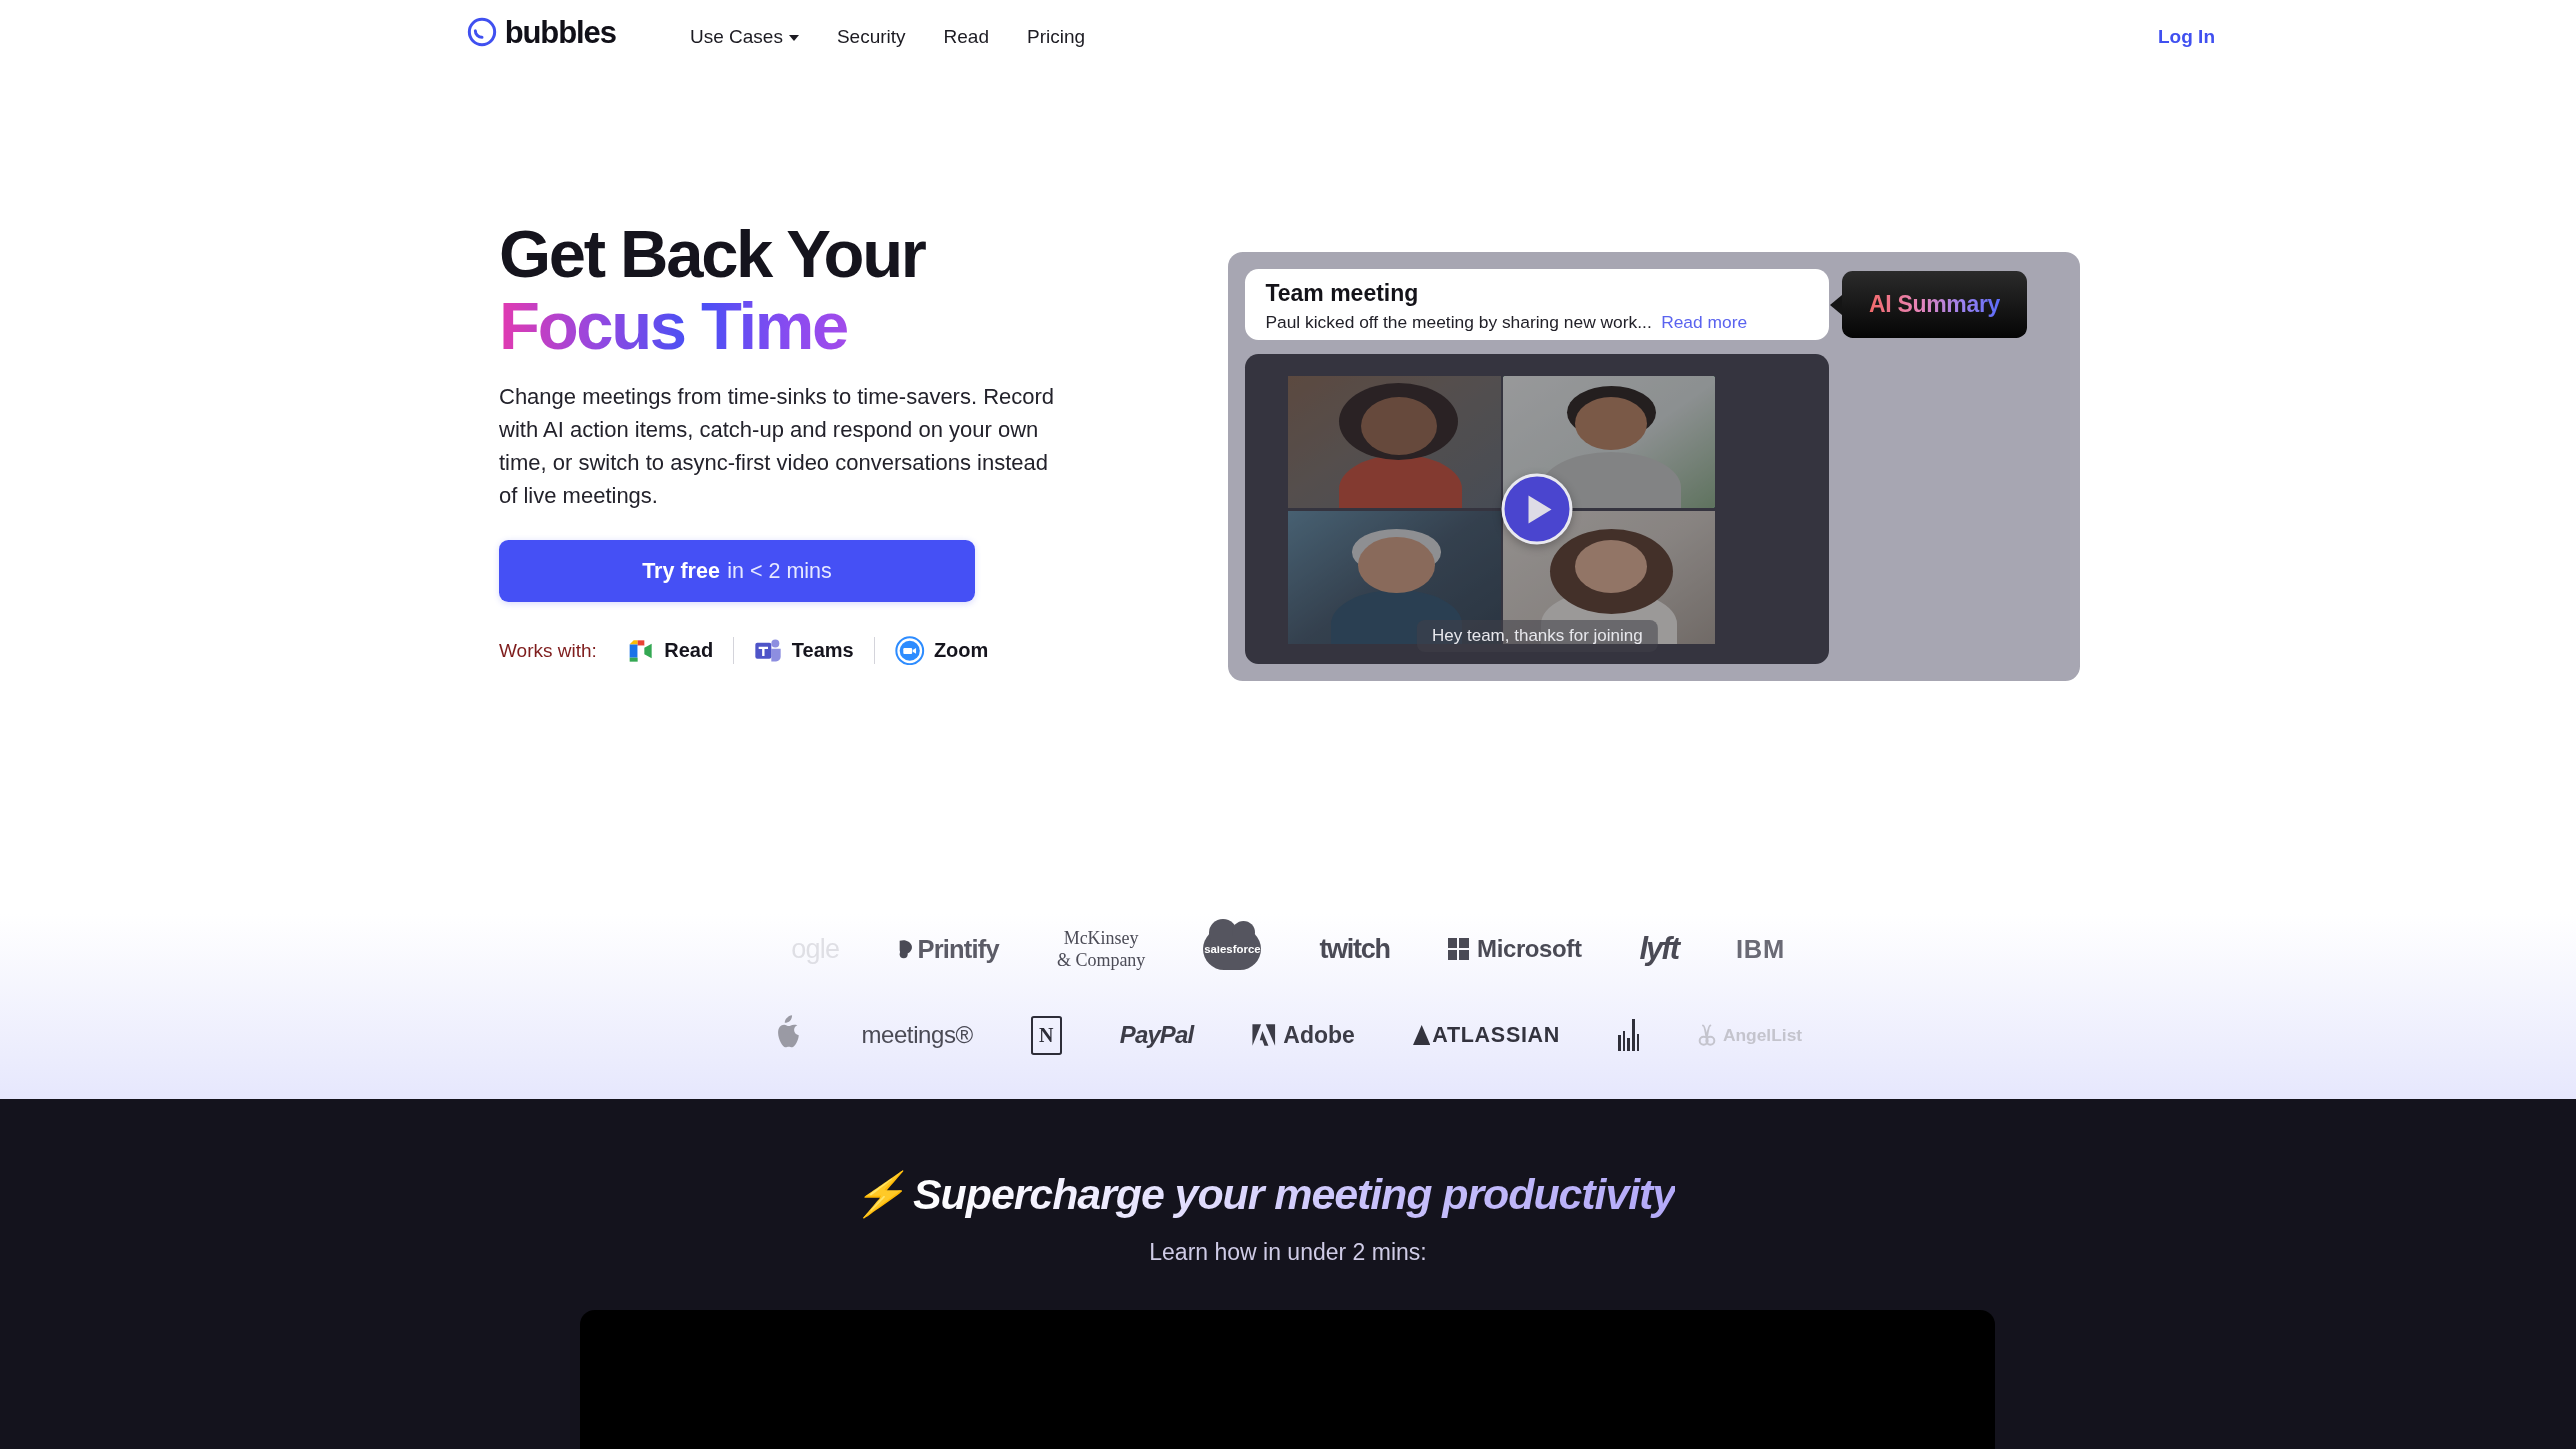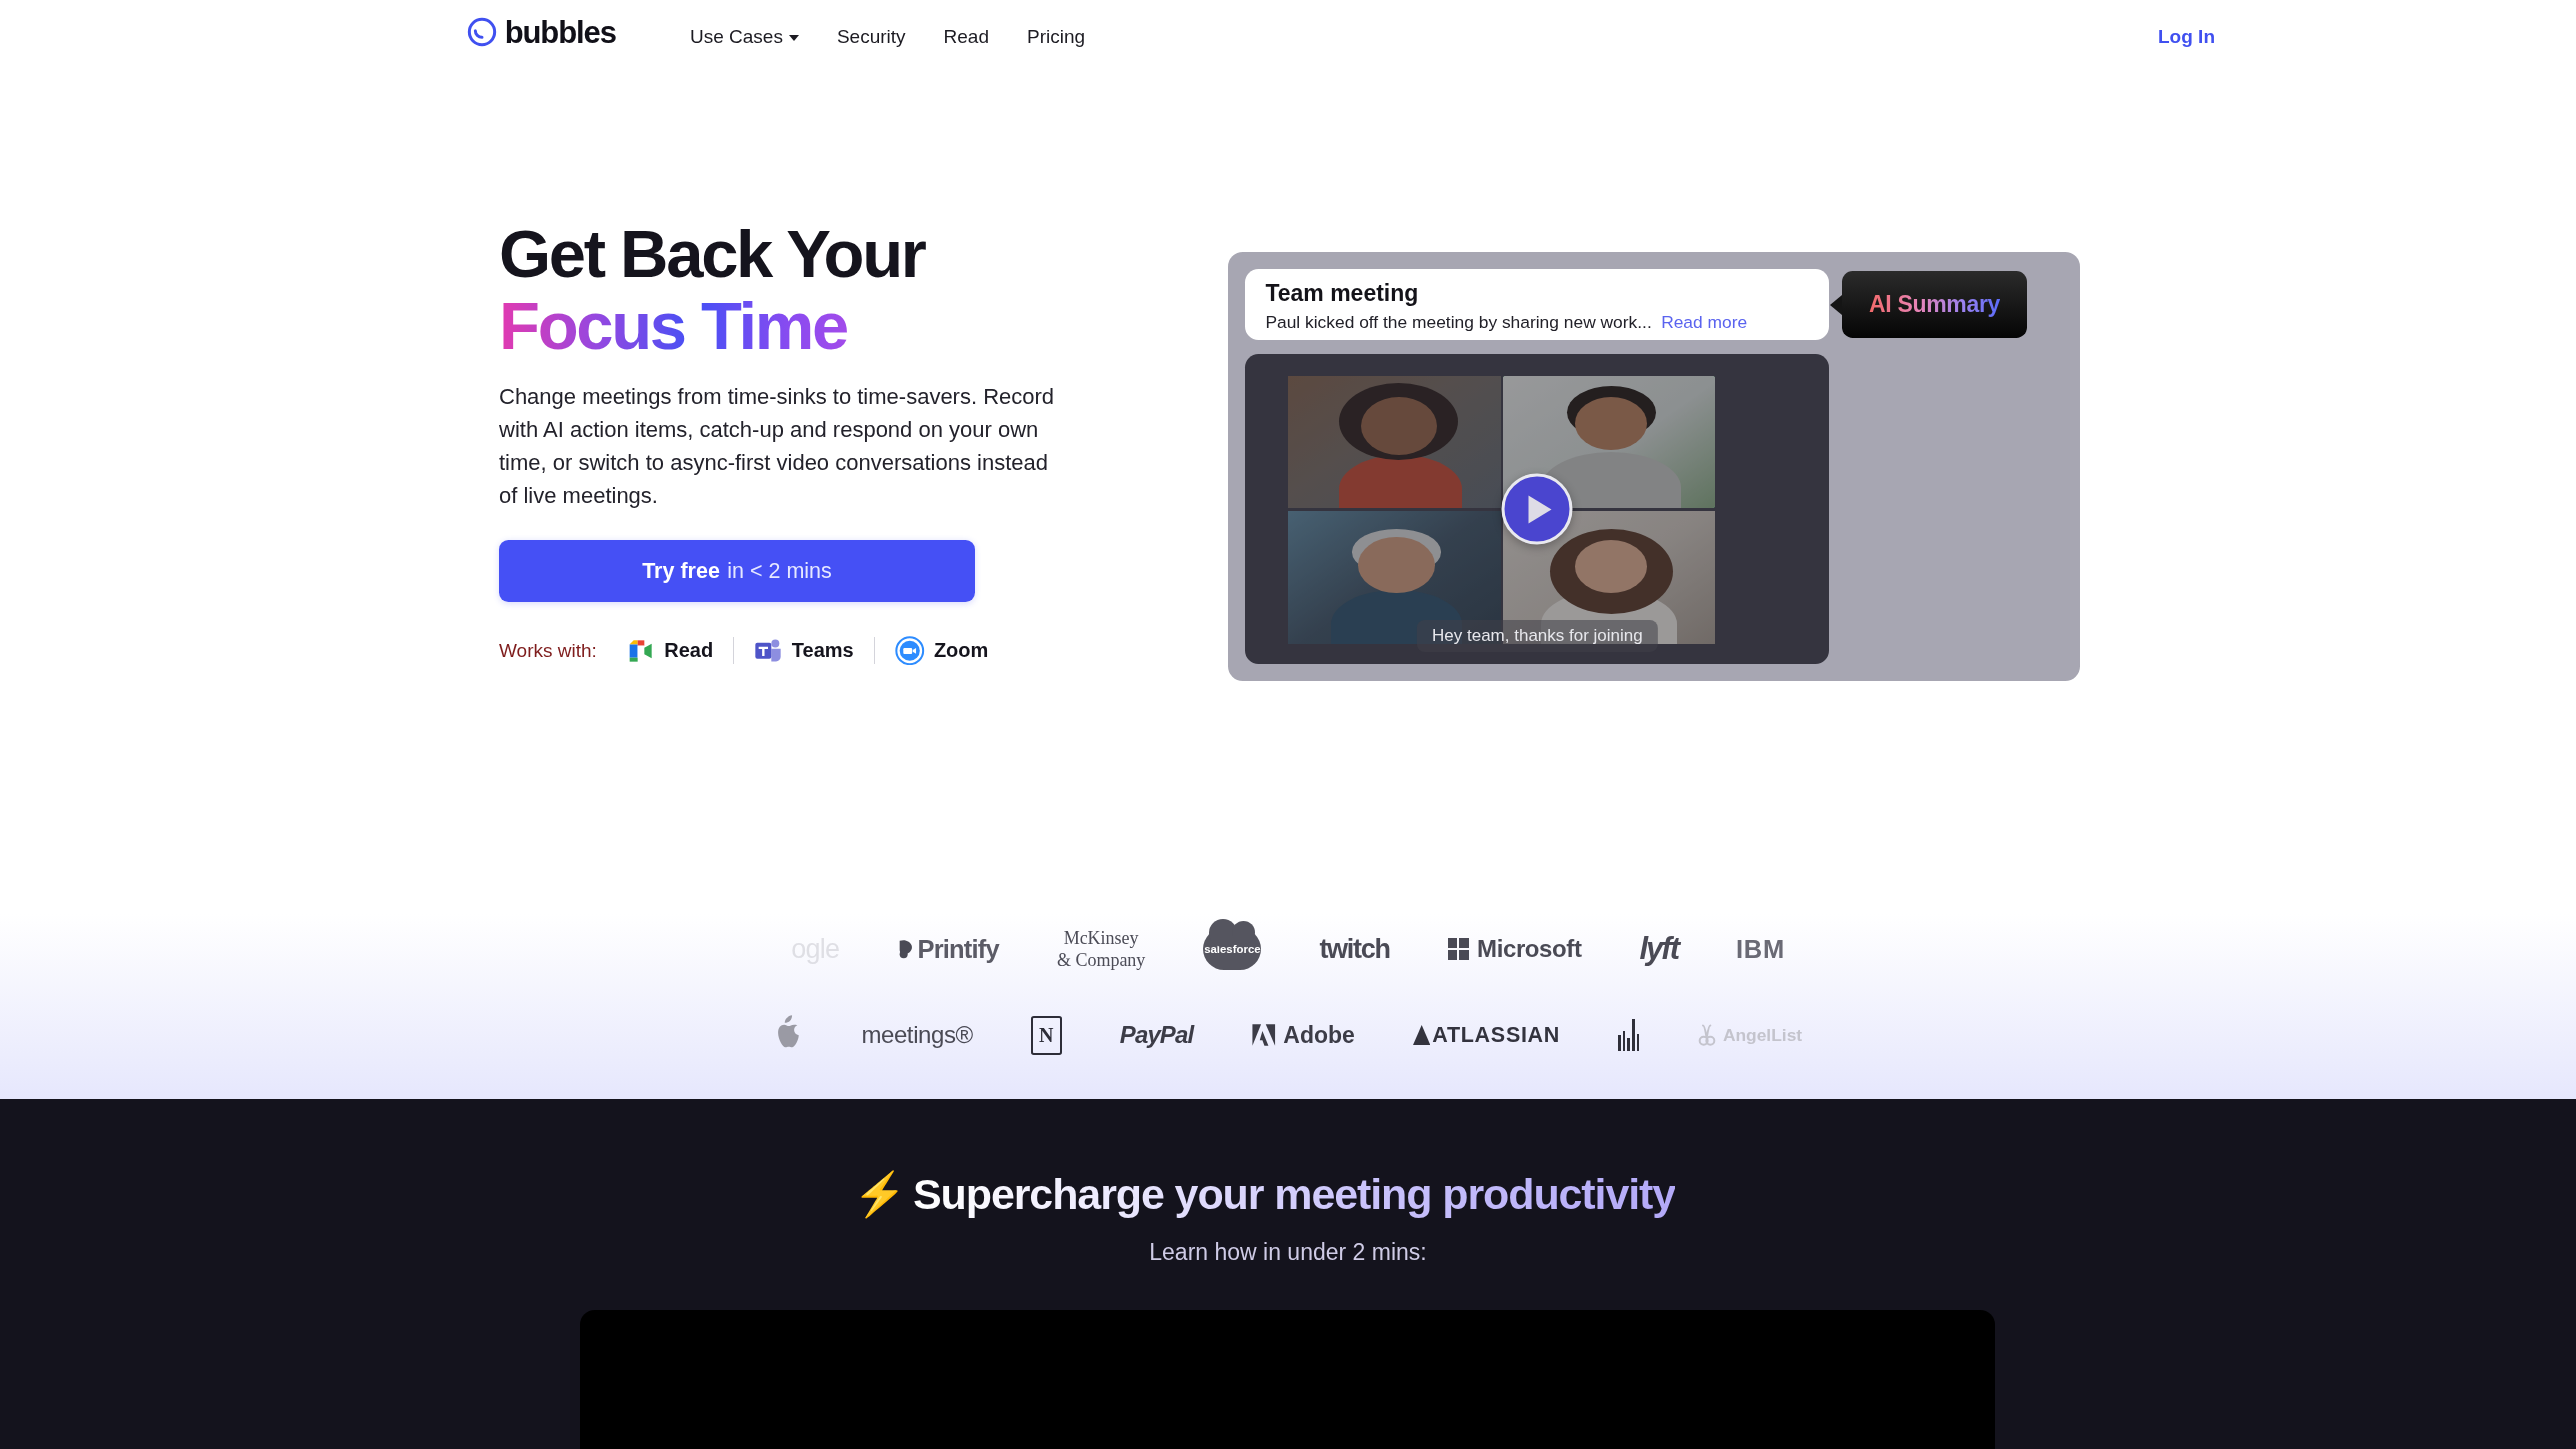--- a/index.html
+++ b/index.html
@@ -216,20 +216,21 @@
 
   
   .dark {
     position: absolute; left: 0; top: 1099px; width: 2576px; height: 350px;
     background: #14131d;
   }
   .dark-title {
     position: absolute; left: 0; top: 72px; width: 2529px;
     text-align: center; font-size: 43px; font-weight: 800; letter-spacing: -1.1px;
     line-height: 1.1;
+    font-style: italic;
   }
   .dark-title .grad2 {
     background-image: linear-gradient(95deg, #ffffff 0%, #f0eefe 22%, #c9c2fb 60%, #b3a9f8 100%);
     -webkit-background-clip: text; background-clip: text;
     -webkit-text-fill-color: transparent; color: transparent;
   }
   .bolt { color:#f3f1ff; -webkit-text-fill-color:#f3f1ff; margin-right: 6.7px; }
   .dark-sub {
     position: absolute; left: 0; top: 140px; width: 2576px;
     text-align: center; font-size: 23px; color: #cfcbe6;

